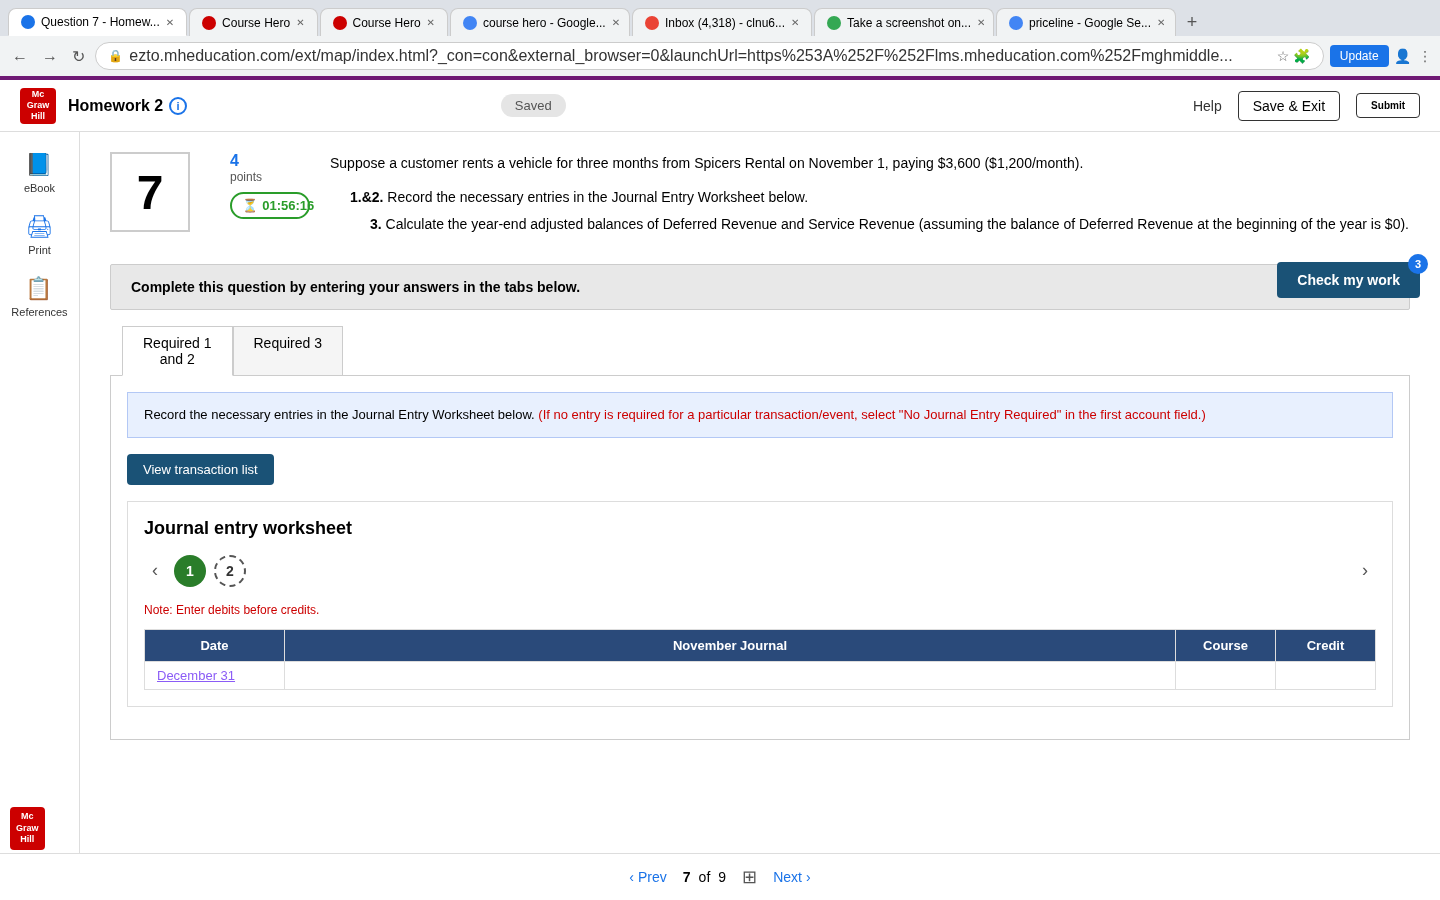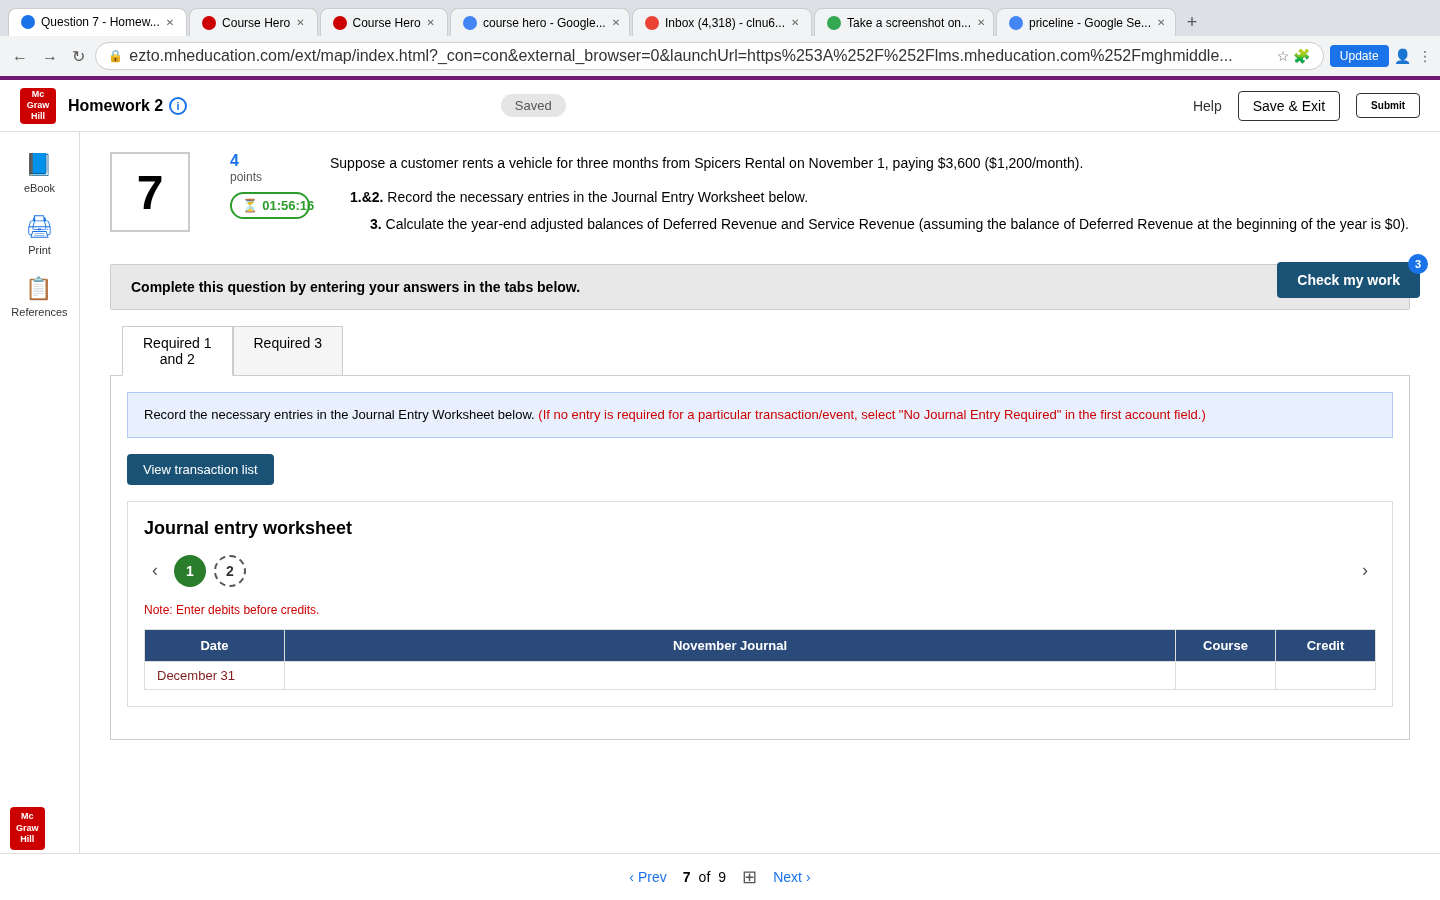--- a/index.html
+++ b/index.html
@@ -95,21 +95,21 @@
     .note-text { color: #cc0000; font-size: 12px; margin-bottom: 12px; }
 
     
     .journal-table { width: 100%; border-collapse: collapse; }
     .journal-table th { background: #2a4a7a; color: #fff; padding: 8px 12px; text-align: center; font-size: 13px; border: 1px solid #ddd; }
     .journal-table td { padding: 6px 12px; border: 1px solid #ddd; font-size: 13px; }
     .journal-table .date-col { width: 140px; }
     .journal-table .journal-col { }
     .journal-table .debit-col { width: 100px; }
     .journal-table .credit-col { width: 100px; }
-    .date-cell { font-size: 13px; color: #7f1d1d; }
+    .date-cell { font-size: 13px; color: #8b5cf6; text-decoration: underline; }
 
     
     .bottom-nav { display: flex; align-items: center; justify-content: center; padding: 12px 20px; border-top: 1px solid #ddd; background: #fff; gap: 16px; position: fixed; bottom: 0; left: 0; right: 0; }
     .bottom-nav-btn { background: none; border: none; cursor: pointer; font-size: 14px; color: #1a73e8; display: flex; align-items: center; gap: 4px; }
     .page-info { display: flex; align-items: center; gap: 8px; font-size: 14px; }
     .grid-btn { background: none; border: none; cursor: pointer; font-size: 18px; color: #555; }
     .clearfix::after { content: ''; display: table; clear: both; }
   </style>
 </head>
 <body>

